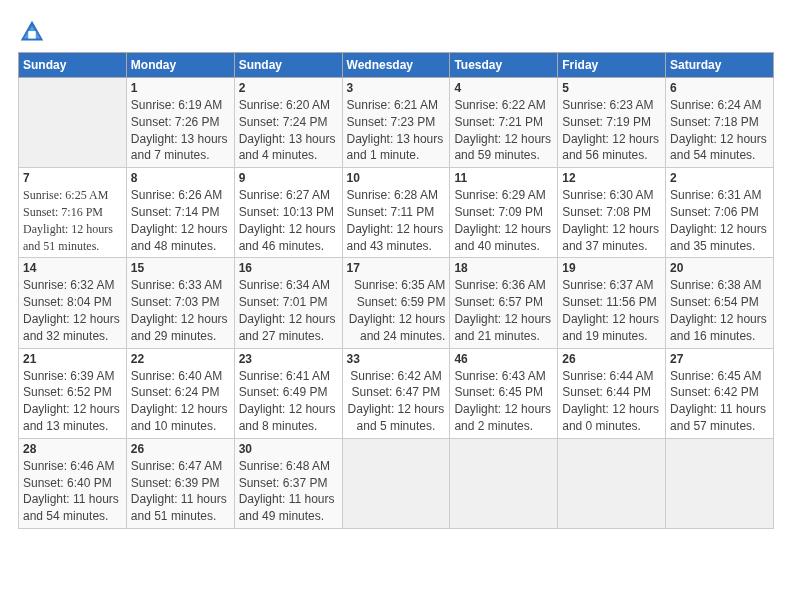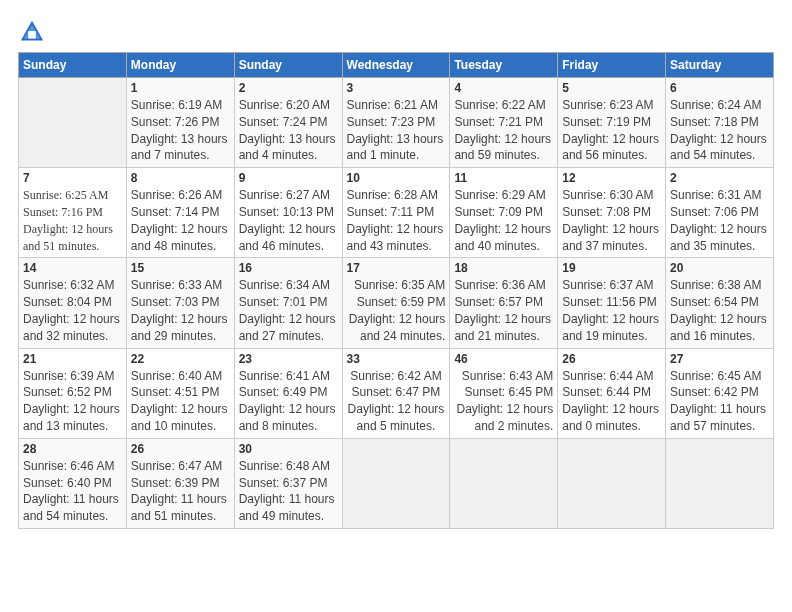--- a/index.html
+++ b/index.html
@@ -287,41 +287,41 @@
           <td>
             <span class="day-number">21</span>
             <div class="day-info" style="white-space: pre-line;">Sunrise: 6:39 AM
 Sunset: 6:52 PM
 Daylight: 12 hours
 and 13 minutes.</div>
           </td>
           <td>
             <span class="day-number">22</span>
             <div class="day-info" style="white-space: pre-line;">Sunrise: 6:40 AM
-Sunset: 4:51 PM
+Sunset: 6:24 PM
 Daylight: 12 hours
 and 10 minutes.</div>
           </td>
           <td>
             <span class="day-number">23</span>
             <div class="day-info" style="white-space: pre-line;">Sunrise: 6:41 AM
 Sunset: 6:49 PM
 Daylight: 12 hours
 and 8 minutes.</div>
           </td>
           <td>
             <span class="day-number">33</span>
             <div class="day-info" style="white-space: pre-line; text-align: center;">Sunrise: 6:42 AM
 Sunset: 6:47 PM
 Daylight: 12 hours
 and 5 minutes.</div>
           </td>
           <td>
             <span class="day-number">46</span>
-            <div class="day-info" style="white-space: pre-line; text-align: right;">Sunrise: 6:43 AM
+            <div class="day-info" style="white-space: pre-line;">Sunrise: 6:43 AM
 Sunset: 6:45 PM
 Daylight: 12 hours
 and 2 minutes.</div>
           </td>
           <td>
             <span class="day-number">26</span>
             <div class="day-info" style="white-space: pre-line;">Sunrise: 6:44 AM
 Sunset: 6:44 PM
 Daylight: 12 hours
 and 0 minutes.</div>

